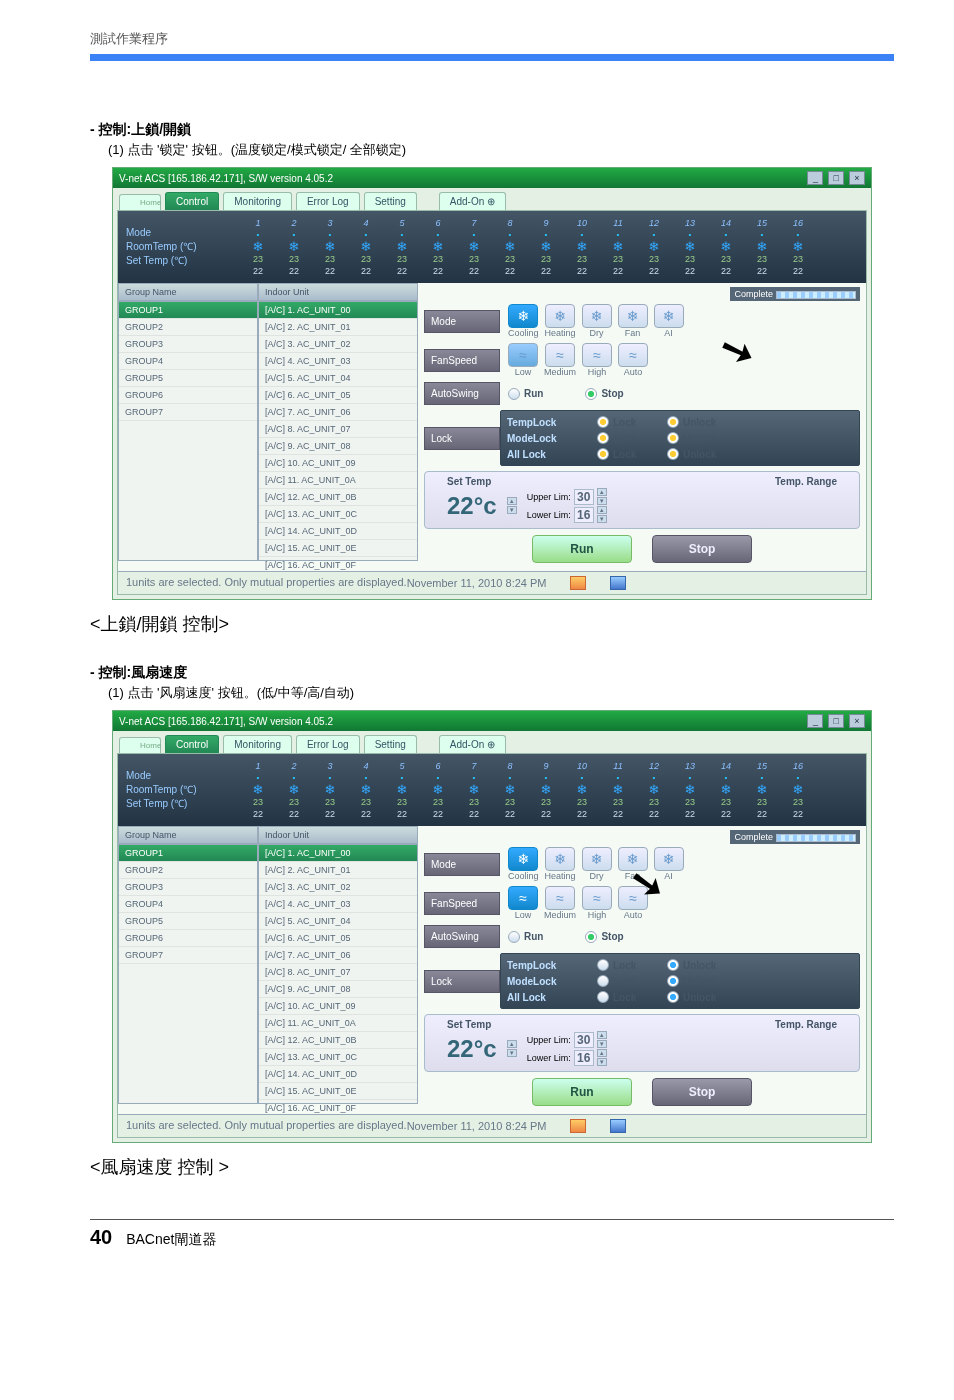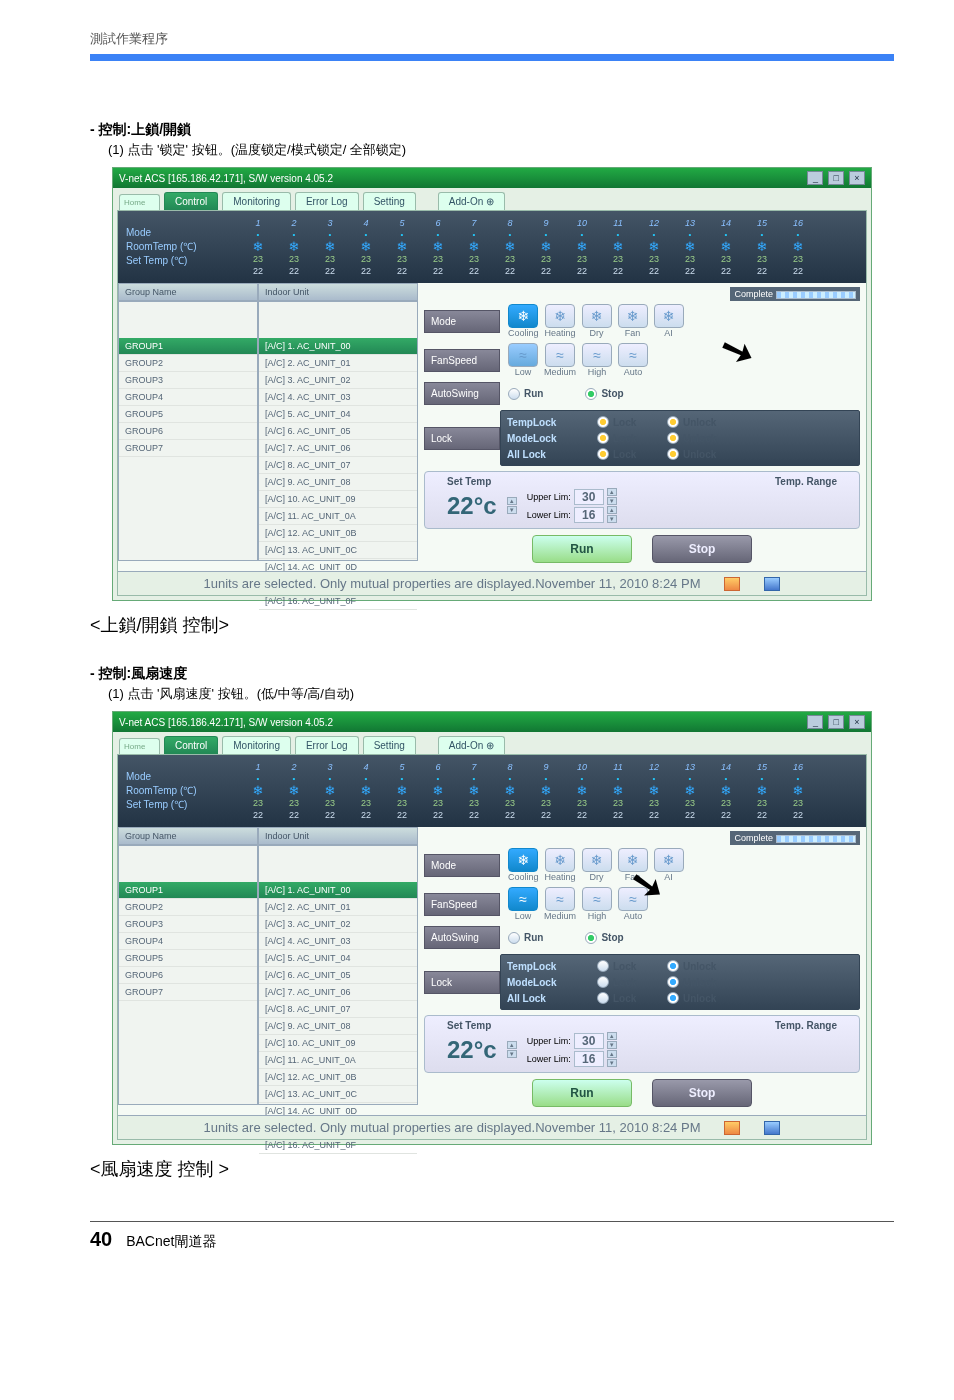--- a/index.html
+++ b/index.html
@@ -7,40 +7,40 @@
   .page { padding: 30px 60px 30px 90px; }
   .page-header { font-size: 13px; color: #555; border-bottom: 7px solid #3b82f6; padding-bottom: 6px; margin-bottom: 60px; }
   .section-title { font-size: 14px; font-weight: bold; margin-top: 6px; }
   .instruction { font-size: 13px; margin: 2px 0 8px 18px; }
   .app-window { border: 1px solid #6a7; margin: 0 auto; width: 760px; background: #e5f0e5; font-size: 10px; }
   .titlebar { background: linear-gradient(#2a4, #173); color: #fff; padding: 3px 6px; display: flex; justify-content: space-between; align-items: center; }
   .titlebar .winbtns span { display: inline-block; width: 16px; height: 14px; background: #bcd; margin-left: 2px; border: 1px solid #789; text-align: center; line-height: 12px; font-size: 9px; color: #234; }
   .winbtns .close { background: #e66; color: #fff; }
   .tabs { display: flex; gap: 4px; padding: 4px 6px 0 6px; align-items: flex-end; }
   .tab { padding: 3px 10px; background: #dfe; border: 1px solid #9ba; border-bottom: none; border-radius: 3px 3px 0 0; color: #356; font-size: 10px; }
-  .tab.home { width: 41px; padding: 3px 4px; font-size: 8px; color:#7a8; }
+  .tab.home { width: 41px; padding: 3px 20px; font-size: 8px; color:#7a8; }
   .tab.active { background: linear-gradient(#3a6, #285); color: #fff; border-color: #285; }
   .content { display: flex; flex-direction: column; background: #f5faf5; border: 1px solid #9ba; margin: 0 4px 4px 4px; }
   .overview { background: linear-gradient(#456, #234); color: #9cf; padding: 6px 8px; display: flex; align-items: center; }
   .ov-labels { width: 120px; font-size: 10px; line-height: 14px; }
   .ov-cols { display: flex; gap: 12px; }
   .ov-col { text-align: center; font-size: 9px; line-height: 12px; width: 24px; }
   .ov-col .idx { color: #8ac0ff; font-style: italic; }
   .ov-col .dot { color: #2cf; font-size: 8px; }
   .ov-col .snow { color: #3af; font-size: 13px; }
   .ov-col .rt { color: #9c8; }
   .ov-col .st { color: #cde; }
   .mid { display: flex; }
   .leftcol { width: 140px; }
   .midcol { width: 160px; }
   .rightcol { flex: 1; padding: 4px 6px 8px 6px; }
   .panel-head { background: linear-gradient(#cdd, #abc); border: 1px solid #9ab; font-size: 9px; padding: 3px 6px; color: #456; }
   .list { border: 1px solid #9ab; background: #f0f4f0; height: 260px; }
   .list .item { font-size: 9px; padding: 3px 6px; color: #567; border-bottom: 1px solid #e0e4e0; }
-  .list .item.sel { background: linear-gradient(#3a6,#285); color: #fff; margin-top: 36px; }
+  .list .item.sel { background: linear-gradient(#3a6,#285); color: #fff; }
   .complete { text-align: right; font-size: 9px; color: #fff; background:#567; padding:2px 4px; display:inline-block; float:right; margin-bottom:3px; }
   .complete .bar { display:inline-block; width:80px; height:8px; background: repeating-linear-gradient(90deg,#9cf 0 4px,#cef 4px 8px); vertical-align: middle; margin-left:3px; border:1px solid #abc;}
   .ctrl-row { clear: both; display: flex; align-items: center; margin: 5px 0; }
   .ctrl-label { background: linear-gradient(#889,#667); color: #fff; font-size: 10px; padding: 5px 6px; width: 76px; border:1px solid #556; }
   .ctrl-opts { display: flex; gap: 6px; flex: 1; padding-left: 8px; align-items:center; flex-wrap: wrap; }
   .opt { display: flex; flex-direction: column; align-items: center; font-size: 9px; color: #678; }
   .opt .ic { width: 30px; height: 24px; border:1px solid #9ab; border-radius:4px; background:linear-gradient(#eef,#cde); display:flex; align-items:center; justify-content:center; font-size:14px; color:#69c;}
   .opt.sel .ic { background: linear-gradient(#3af,#18c); color:#fff; border-color:#18c;}
   .opt.sel2 .ic { background: linear-gradient(#9cf,#6ad); }
   .pill { display:flex; align-items:center; gap:4px; font-size:10px; }
@@ -48,29 +48,29 @@
   .pill.on .rad { background: radial-gradient(circle,#3c6 40%,#fff 45%);}
   .pill.yellow .rad { background: radial-gradient(circle,#fc3 40%,#fff 45%);}
   .pill.blue .rad { background: radial-gradient(circle,#3af 40%,#fff 45%);}
   .pill .txt { font-weight: bold; color:#456;}
   .lockgrid { display:grid; grid-template-columns: 80px 60px 60px; gap:4px 10px; font-size:10px; align-items:center;}
   .lockgrid .lh { color:#bfe0ff; font-weight:bold; }
   .settemp-box { background: linear-gradient(#eef,#dde); border:1px solid #abc; border-radius:4px; padding:4px 22px; display:flex; align-items:center; gap:8px; flex:1;}
   .bigtemp { font-size:24px; font-weight:bold; color:#367; }
   .limcol { font-size:9px; }
   .limcol .lim { display:flex; align-items:center; gap:3px; margin:1px 0;}
-  .limval { border:1px solid #abc; background:#eef; width:30px; text-align:center; font-size:12px; font-weight:bold; color:#567;}
+  .limval { border:1px solid #abc; background:#eef; width:20px; text-align:center; font-size:12px; font-weight:bold; color:#567;}
   .spin { display:flex; flex-direction:column; gap:1px;}
   .spin span { width:10px; height:8px; background:#cde; border:1px solid #9ab; font-size:6px; text-align:center; line-height:6px; color:#678;}
   .bigbtns { display:flex; gap:20px; justify-content:center; margin-top:6px;}
   .bigbtn { width:100px; padding:6px 0; text-align:center; font-weight:bold; border-radius:4px; font-size:12px;}
   .bigbtn.run { background:linear-gradient(#cfe,#9d8); border:1px solid #7b6; color:#254;}
   .bigbtn.stop { background:linear-gradient(#99a,#667); border:1px solid #556; color:#eef;}
   .lockbg { background: linear-gradient(#567,#345); border:1px solid #345; padding:5px 6px; border-radius:2px;}
-  .status { font-size:13px; color:#678; padding:4px 8px; display:flex; justify-content:center; border-top:1px solid #9ab; background:#e5f0e5;}
+  .status { font-size:11px; color:#678; padding:4px 8px; display:flex; justify-content:flex-start; border-top:1px solid #9ab; background:#e5f0e5;}
   .status .right { display:flex; gap:24px; align-items:center;}
   .status .ic { width:16px; height:14px; background:linear-gradient(#fc6,#e84); border:1px solid #c63;}
   .status .ic2 { width:16px; height:14px; background:linear-gradient(#9cf,#47c); border:1px solid #36a;}
   .caption { text-align:left; font-size:18px; margin:12px 0 28px 0; }
   .arrow-overlay { position: relative; }
   .arrow { position: absolute; font-size: 40px; color: #000; font-weight: bold; transform: rotate(-20deg); pointer-events:none;}
   .arrow1 { top: 160px; right: 140px; }
   .arrow2 { top: 150px; right: 230px; transform: rotate(-10deg);}
   .footer { border-top: 1px solid #555; margin-top: 40px; padding-top: 6px; font-size: 14px; }
   .footer .pn { font-size: 20px; font-weight: bold; margin-right: 10px;}

